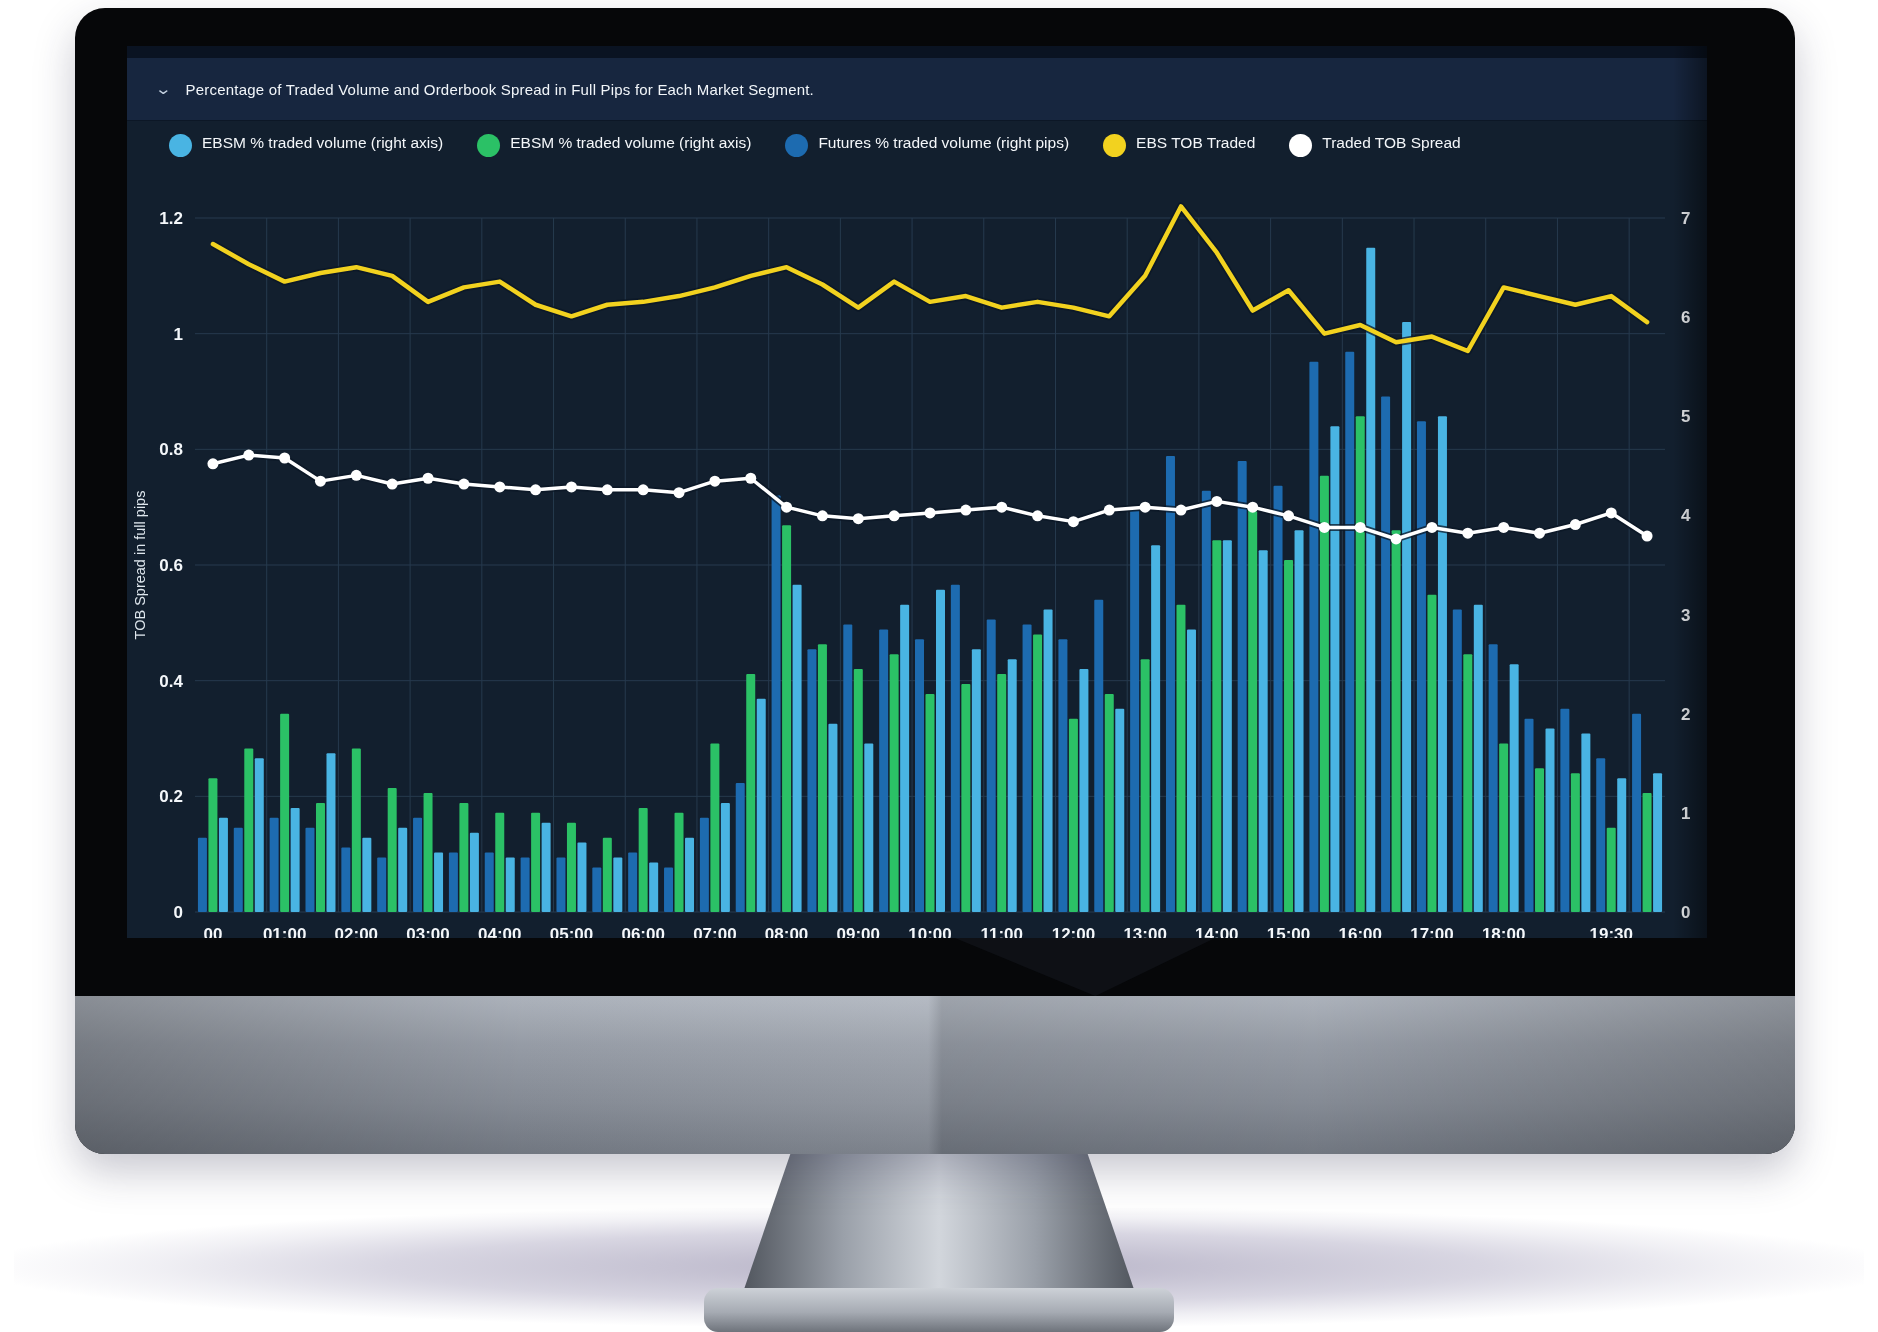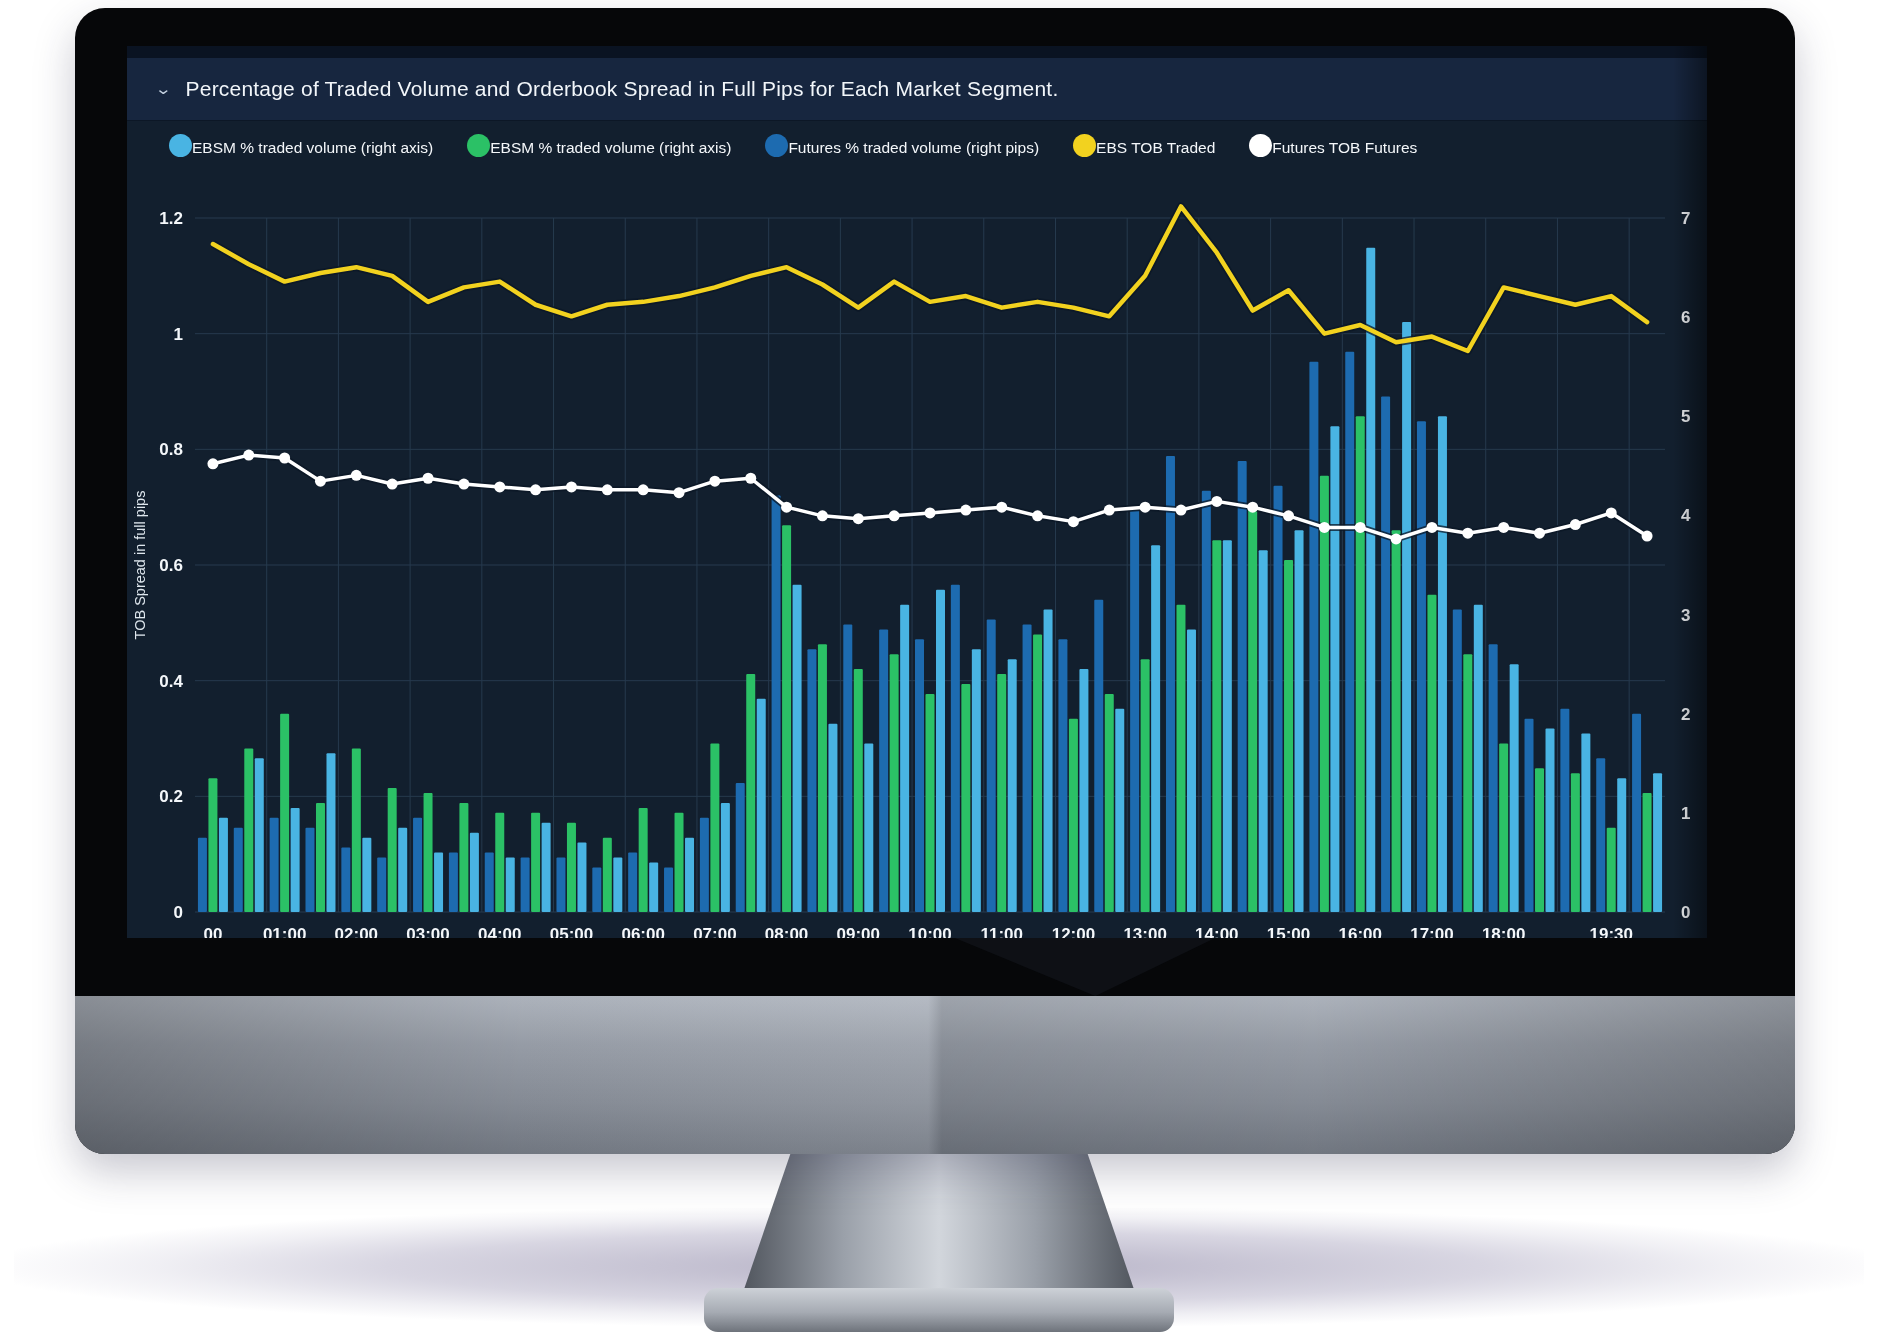--- a/index.html
+++ b/index.html
@@ -24,26 +24,26 @@
   }
   .app-strip{position:absolute;left:0;top:0;width:100%;height:12px;background:#0a1322;}
   .titlebar{
     position:absolute;left:0;top:12px;width:100%;height:62px;background:#17263f;
     display:flex;align-items:center;border-bottom:1px solid #0c1726;
   }
   .titlebar .chev{
     color:#c7d3e2;font-size:15px;margin-left:30px;margin-right:16px;cursor:pointer;
     transform:scaleX(1.4);display:inline-block;
   }
-  .titlebar .title{color:#f2f6fa;font-size:21px;letter-spacing:.2px;}
+  .titlebar .title{color:#f2f6fa;font-size:15px;letter-spacing:.2px;}
   .legend{
     position:absolute;left:0;top:74px;width:100%;height:50px;
     display:flex;align-items:center;padding-left:42px;box-sizing:border-box;gap:34px;
   }
-  .legend-item{display:flex;align-items:flex-end;}
+  .legend-item{display:flex;align-items:flex-start;gap:10px;}
   .legend-swatch{width:23px;height:23px;border-radius:50%;flex:0 0 auto;}
   .legend-label{color:#f4f7fa;font-size:15.5px;}
   #chart{position:absolute;left:0;top:124px;}
   .screen-vignette{
     position:absolute;right:0;top:0;width:34px;height:100%;
     background:linear-gradient(90deg,rgba(0,0,0,0) 0%,rgba(0,0,0,0.45) 100%);
     pointer-events:none;
   }
   .bezel-reflection{
     position:absolute;left:880px;top:930px;width:260px;height:58px;background:#101319;
@@ -93,21 +93,21 @@
         <div class="legend-item">
           <span class="legend-swatch" style="background: rgb(29, 107, 176);"></span>
           <span class="legend-label">Futures % traded volume (right pips)</span>
         </div>
         <div class="legend-item">
           <span class="legend-swatch" style="background: rgb(242, 210, 31);"></span>
           <span class="legend-label">EBS TOB Traded</span>
         </div>
         <div class="legend-item">
           <span class="legend-swatch" style="background: rgb(255, 255, 255);"></span>
-          <span class="legend-label">Futures TOB Futures</span>
+          <span class="legend-label">Traded TOB Spread</span>
         </div>
       </div>
     <svg id="chart" width="1580" height="768" viewBox="0 0 1580 768">
         <line x1="68" x2="1538" y1="742" y2="742" stroke="#263a4e" stroke-width="1"></line>
         <line x1="68" x2="1538" y1="626.3333333333334" y2="626.3333333333334" stroke="#263a4e" stroke-width="1"></line>
         <line x1="68" x2="1538" y1="510.66666666666663" y2="510.66666666666663" stroke="#263a4e" stroke-width="1"></line>
         <line x1="68" x2="1538" y1="395" y2="395" stroke="#263a4e" stroke-width="1"></line>
         <line x1="68" x2="1538" y1="279.33333333333326" y2="279.33333333333326" stroke="#263a4e" stroke-width="1"></line>
         <line x1="68" x2="1538" y1="163.66666666666663" y2="163.66666666666663" stroke="#263a4e" stroke-width="1"></line>
         <line x1="68" x2="1538" y1="48" y2="48" stroke="#263a4e" stroke-width="1"></line>

